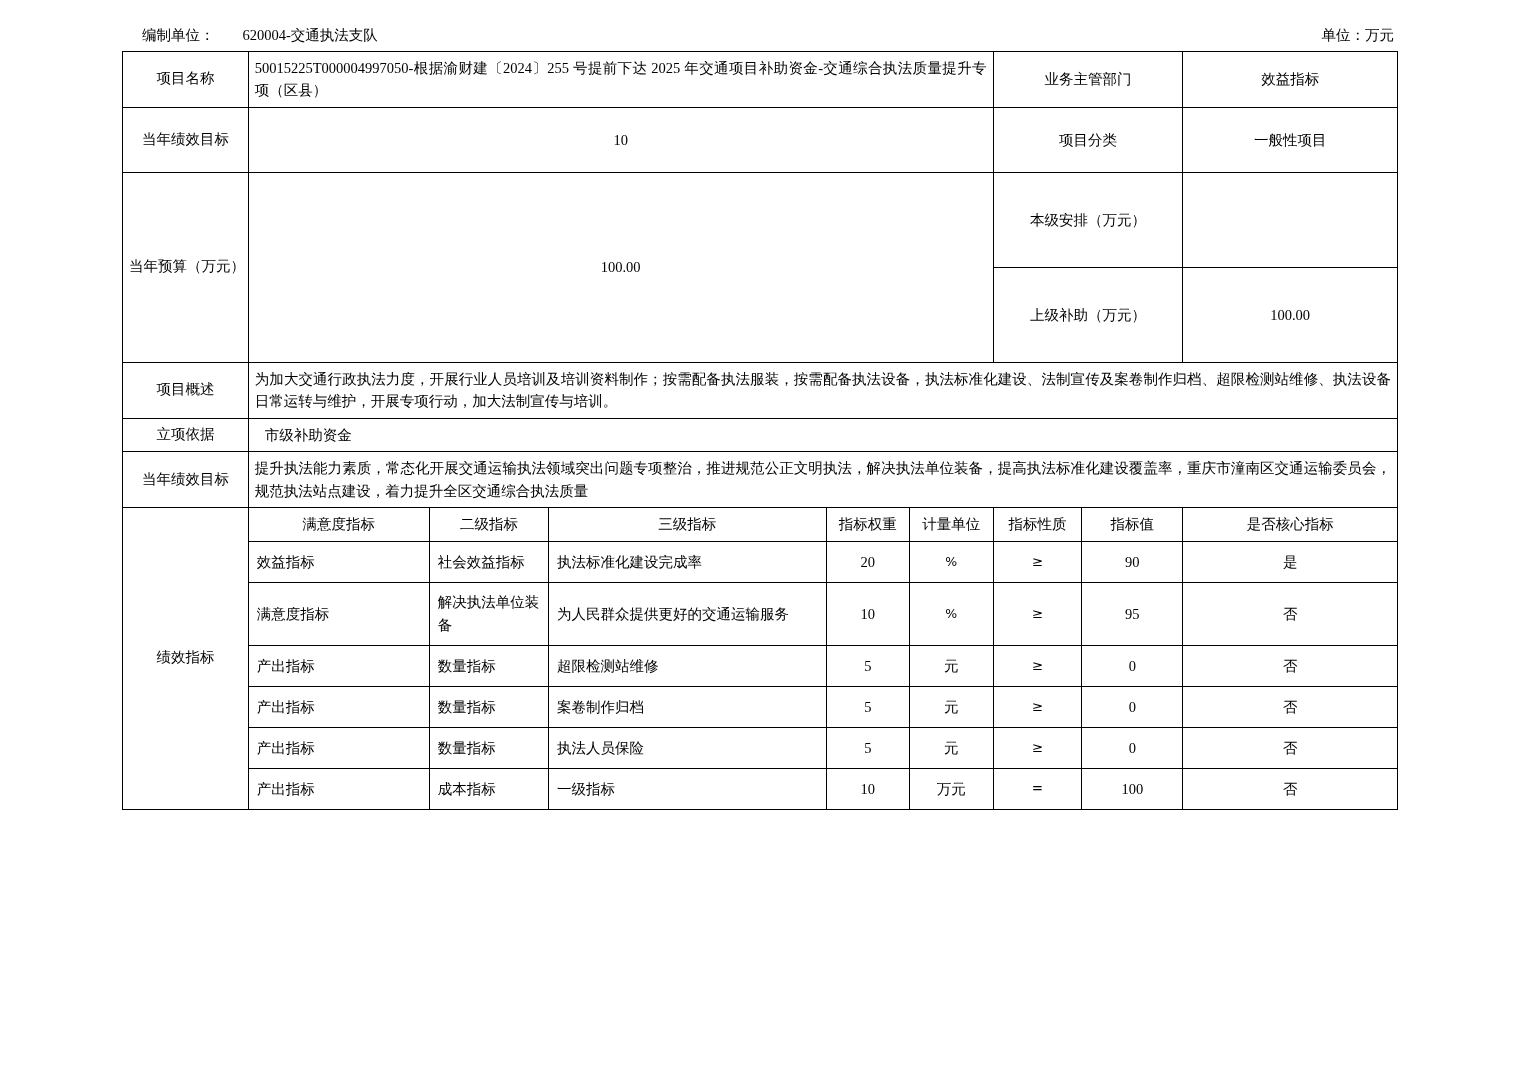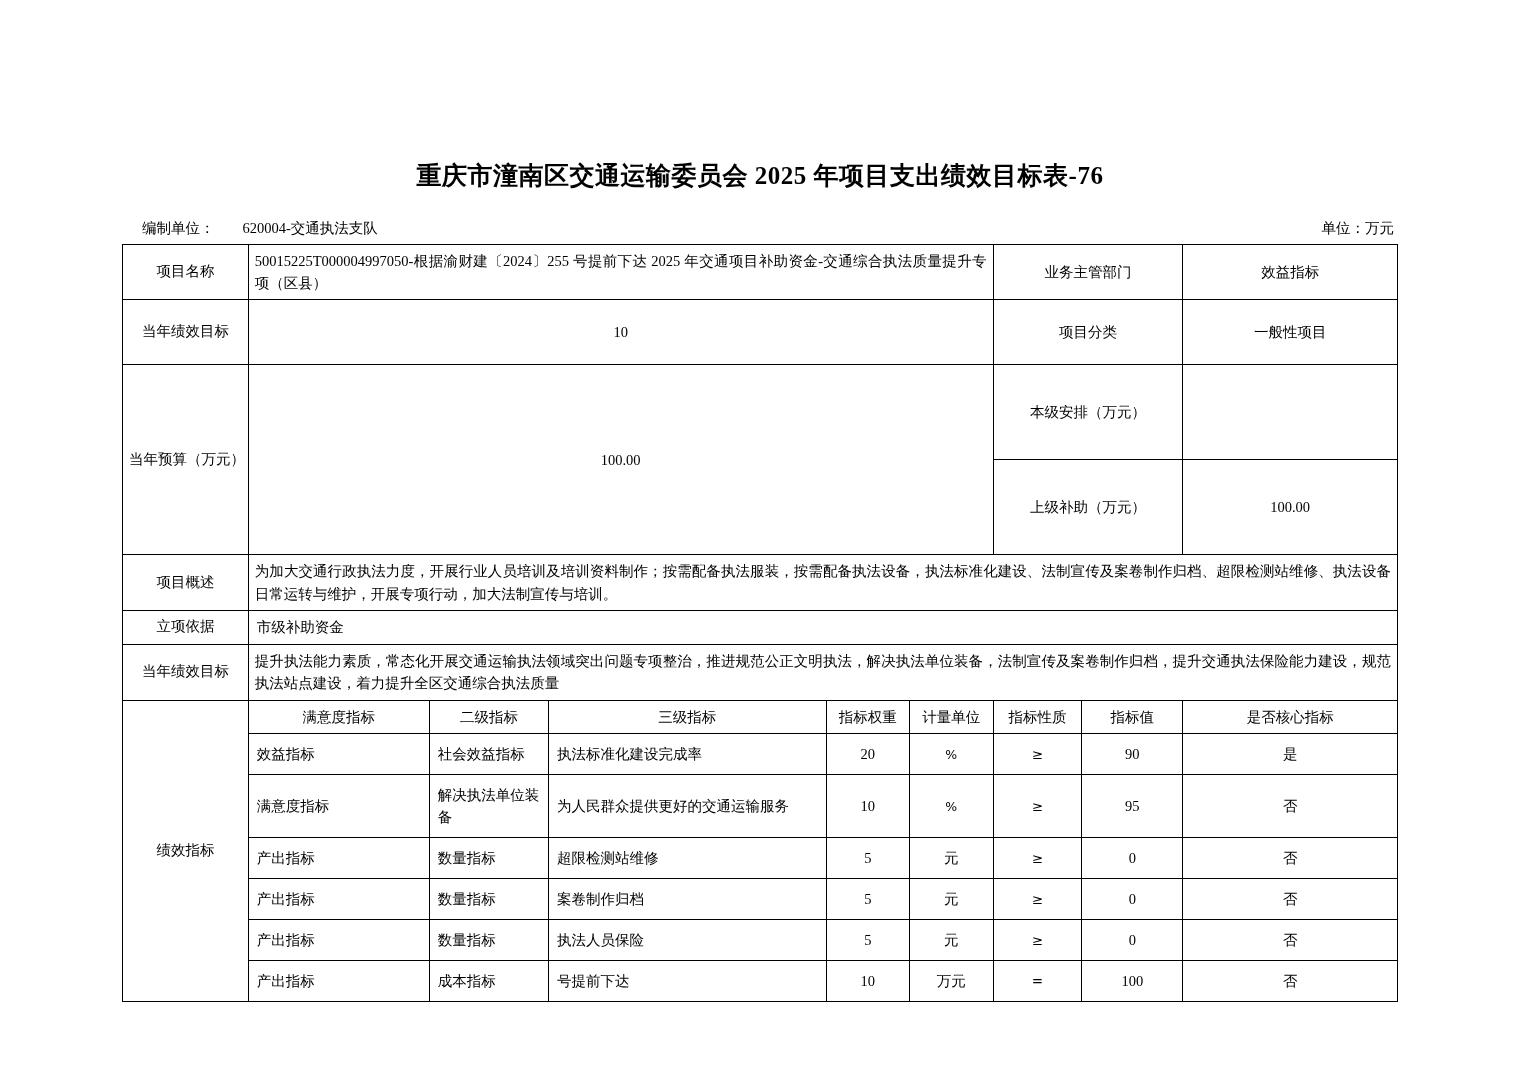--- a/index.html
+++ b/index.html
@@ -116,21 +116,20 @@
   .unit-pct {
     font-family: "DejaVu Sans", sans-serif;
     font-size: 12.5px;
   }
 </style>
 </head>
 <body>
 
 <div class="page">
 
-  <div class="doc-title">重庆市潼南区交通运输委员会 2025 年项目支出绩效目标表-76</div>
 
   <div class="meta-row">
     <div class="meta-left">
       <span class="meta-label">编制单位：</span>
       <span class="meta-value">620004-交通执法支队</span>
     </div>
     <div class="meta-right">单位：万元</div>
   </div>
 
   <table class="main">
@@ -171,26 +170,26 @@
         <td class="c vmid">100.00</td>
       </tr>
 
       <tr>
         <td class="label-cell vmid">项目概述</td>
         <td class="body-text" colspan="8">为加大交通行政执法力度，开展行业人员培训及培训资料制作；按需配备执法服装，按需配备执法设备，执法标准化建设、法制宣传及案卷制作归档、超限检测站维修、执法设备日常运转与维护，开展专项行动，加大法制宣传与培训。</td>
       </tr>
 
       <tr>
         <td class="label-cell vmid">立项依据</td>
-        <td class="l vmid" colspan="8" style="padding-left:8px">市级补助资金</td>
+        <td class="l vmid" colspan="8" style="padding-left:16px">市级补助资金</td>
       </tr>
 
       <tr>
         <td class="label-cell vmid">当年绩效目标</td>
-        <td class="body-text" colspan="8">提升执法能力素质，常态化开展交通运输执法领域突出问题专项整治，推进规范公正文明执法，解决执法单位装备，法制宣传及案卷制作归档，提升交通执法保险能力建设，规范执法站点建设，着力提升全区交通综合执法质量</td>
+        <td class="body-text" colspan="8">提升执法能力素质，常态化开展交通运输执法领域突出问题专项整治，推进规范公正文明执法，解决执法单位装备，提高执法标准化建设覆盖率，重庆市潼南区交通运输委员会，规范执法站点建设，着力提升全区交通综合执法质量</td>
       </tr>
 
       <tr class="indicator-head">
         <td class="label-cell vmid" rowspan="7">绩效指标</td>
         <td>满意度指标</td>
         <td>二级指标</td>
         <td>三级指标</td>
         <td>指标权重</td>
         <td>计量单位</td>
         <td>指标性质</td>
@@ -249,21 +248,21 @@
         <td class="c">5</td>
         <td class="c">元</td>
         <td class="c sym">≥</td>
         <td class="c">0</td>
         <td class="c">否</td>
       </tr>
 
       <tr class="ind-row">
         <td class="l">产出指标</td>
         <td class="l">成本指标</td>
-        <td class="l">号提前下达</td>
+        <td class="l">一级指标</td>
         <td class="c">10</td>
         <td class="c">万元</td>
         <td class="c sym">=</td>
         <td class="c">100</td>
         <td class="c">否</td>
       </tr>
     </tbody>
   </table>
 
 </div>

